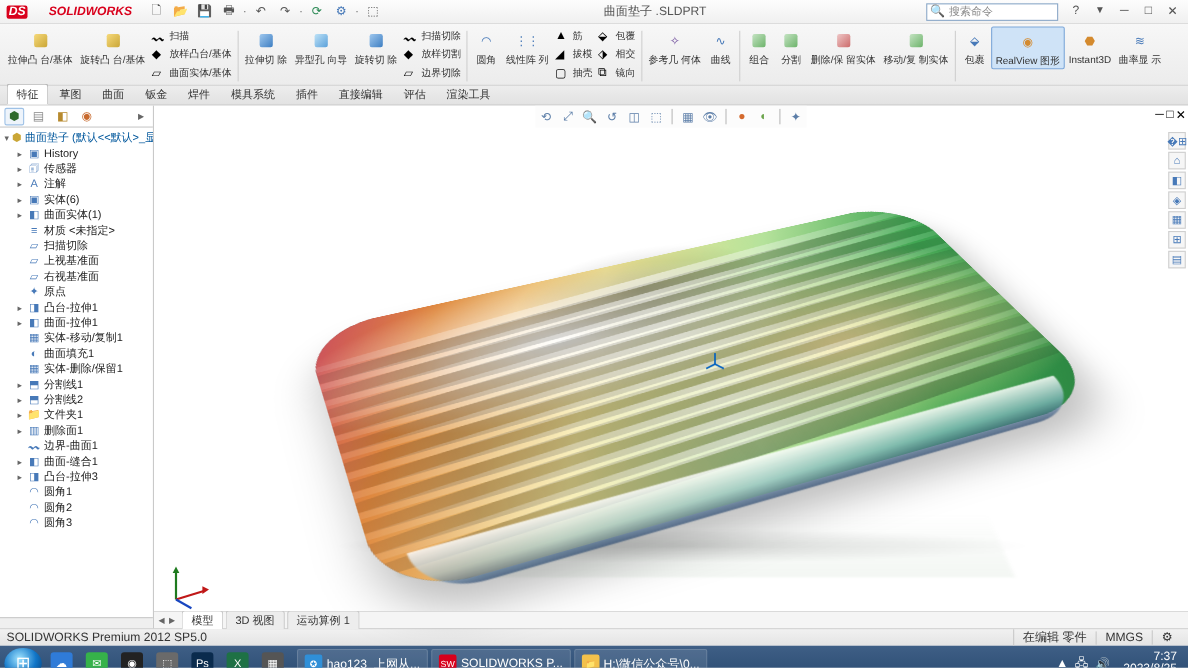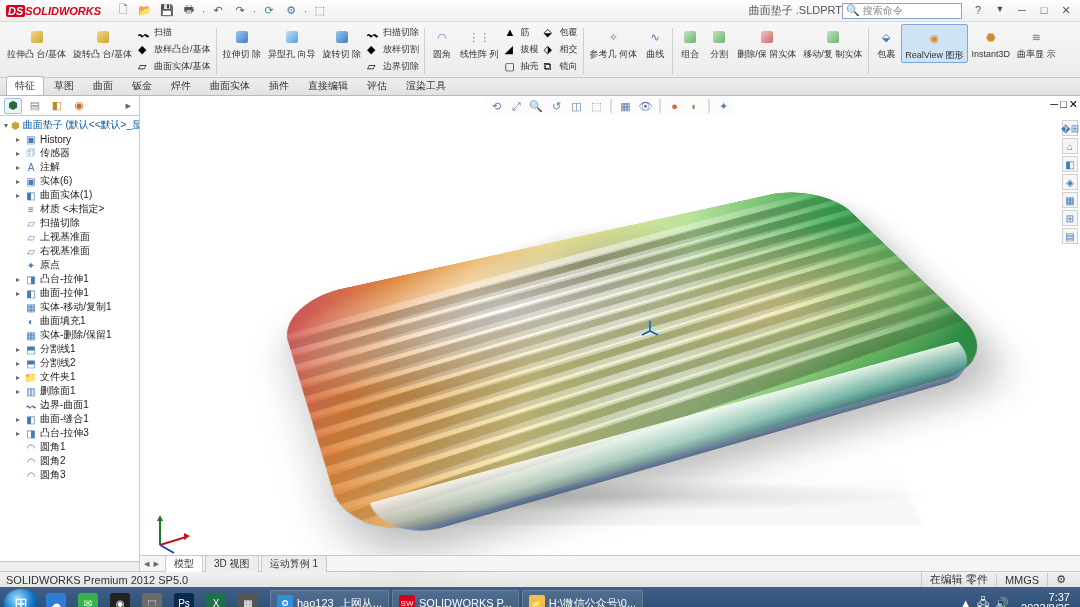--- a/index.html
+++ b/index.html
@@ -1,25 +1,25 @@
 <!DOCTYPE html>
 <html><head>
 <meta charset="utf-8">
 <style>
 *{margin:0;padding:0;box-sizing:border-box;font-family:"Microsoft YaHei",Tahoma,Arial,sans-serif;font-size:11px;user-select:none}
 html,body{width:1080px;height:607px;overflow:hidden;background:#fff}
 
 
 .titlebar{height:22px;background:linear-gradient(#fdfdfd,#f0f0f0);display:flex;align-items:center;border-bottom:1px solid #d9d9d9}
-.logo{display:flex;align-items:center;gap:0;padding:0 6px;color:#d9001c;font-weight:bold;font-style:italic;font-size:12px;white-space:nowrap}
+.logo{display:flex;align-items:center;gap:19px;padding:0 6px;color:#d9001c;font-weight:bold;font-style:italic;font-size:12px;white-space:nowrap}
 .logo .ds{background:#d9001c;color:#fff;border-radius:2px;padding:0 2px;font-style:italic;font-weight:bold}
 .qat{display:flex;align-items:center;gap:2px;margin-left:6px}
 .qat .btn{width:20px;height:18px;display:flex;align-items:center;justify-content:center;border-radius:2px;color:#555}
 .qat .sep{width:5px;text-align:center;color:#777}
-.doc-title{flex:1;text-align:right;color:#555;font-size:11px}
+.doc-title{flex:1;text-align:center;color:#555;font-size:11px}
 .search-box{width:120px;height:16px;border:1px solid #8aa7c7;background:#fff;display:flex;align-items:center;padding:0 3px;margin-right:8px}
 .search-box .mag{color:#4779b8;margin-right:3px}
 .search-box span.ph{color:#888;font-size:10px}
 .win-ctrls{display:flex;gap:6px;padding-right:6px;color:#555}
 .win-ctrls div{width:16px;text-align:center}
 
 
 .ribbon{height:56px;background:linear-gradient(#f7f7f7,#ececec);border-bottom:1px solid #c9c9c9;display:flex;align-items:flex-start;padding:2px 4px;gap:1px;overflow:hidden}
 .rbtn{display:flex;flex-direction:column;align-items:center;justify-content:flex-start;padding:2px 3px;border-radius:2px;min-width:28px}
 .rbtn.sel{background:#cfe3f7;border:1px solid #7da7d9}
@@ -309,21 +309,21 @@
 示</div>
     </div>
 </div>
 
 <div class="tabstrip" id="tabstrip">
     <div class="tab active">特征</div>
     <div class="tab">草图</div>
     <div class="tab">曲面</div>
     <div class="tab">钣金</div>
     <div class="tab">焊件</div>
-    <div class="tab">曲面实体</div>
+    <div class="tab">模具系统</div>
     <div class="tab">插件</div>
     <div class="tab">直接编辑</div>
     <div class="tab">评估</div>
     <div class="tab">渲染工具</div>
   </div>
 
 <div class="workspace">
 
   <div class="tree-pane">
     <div class="tree-tabs">

